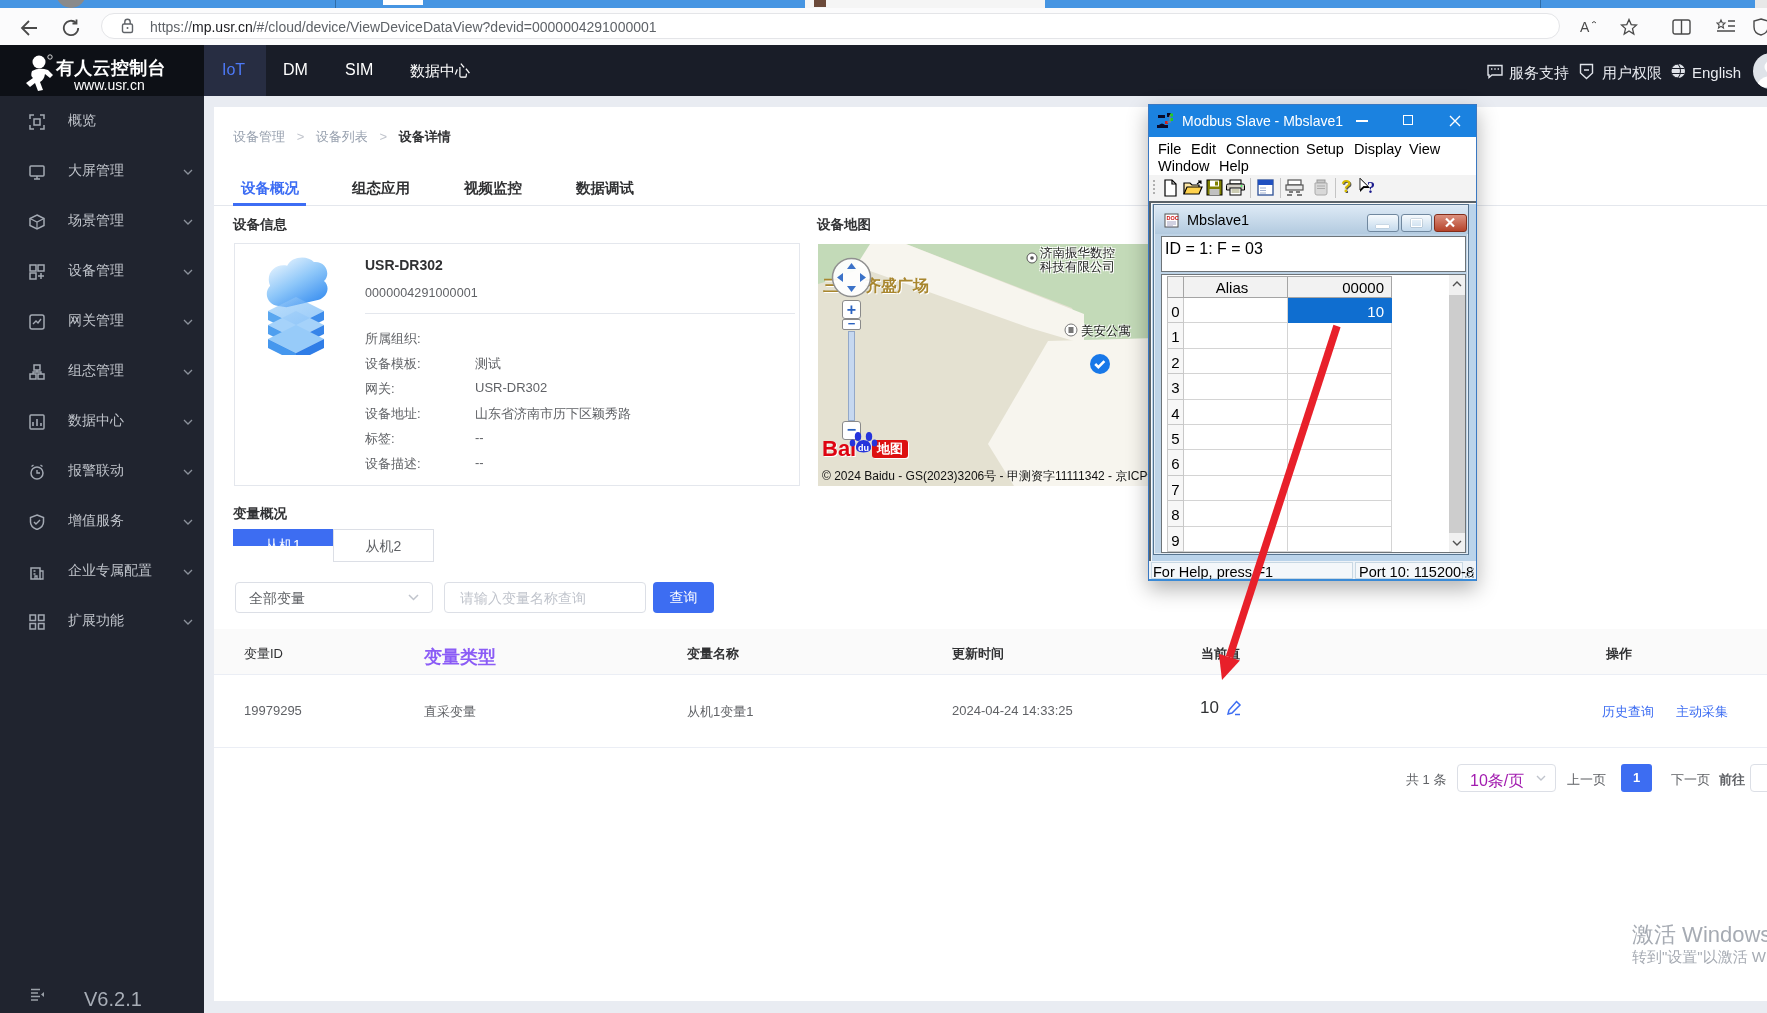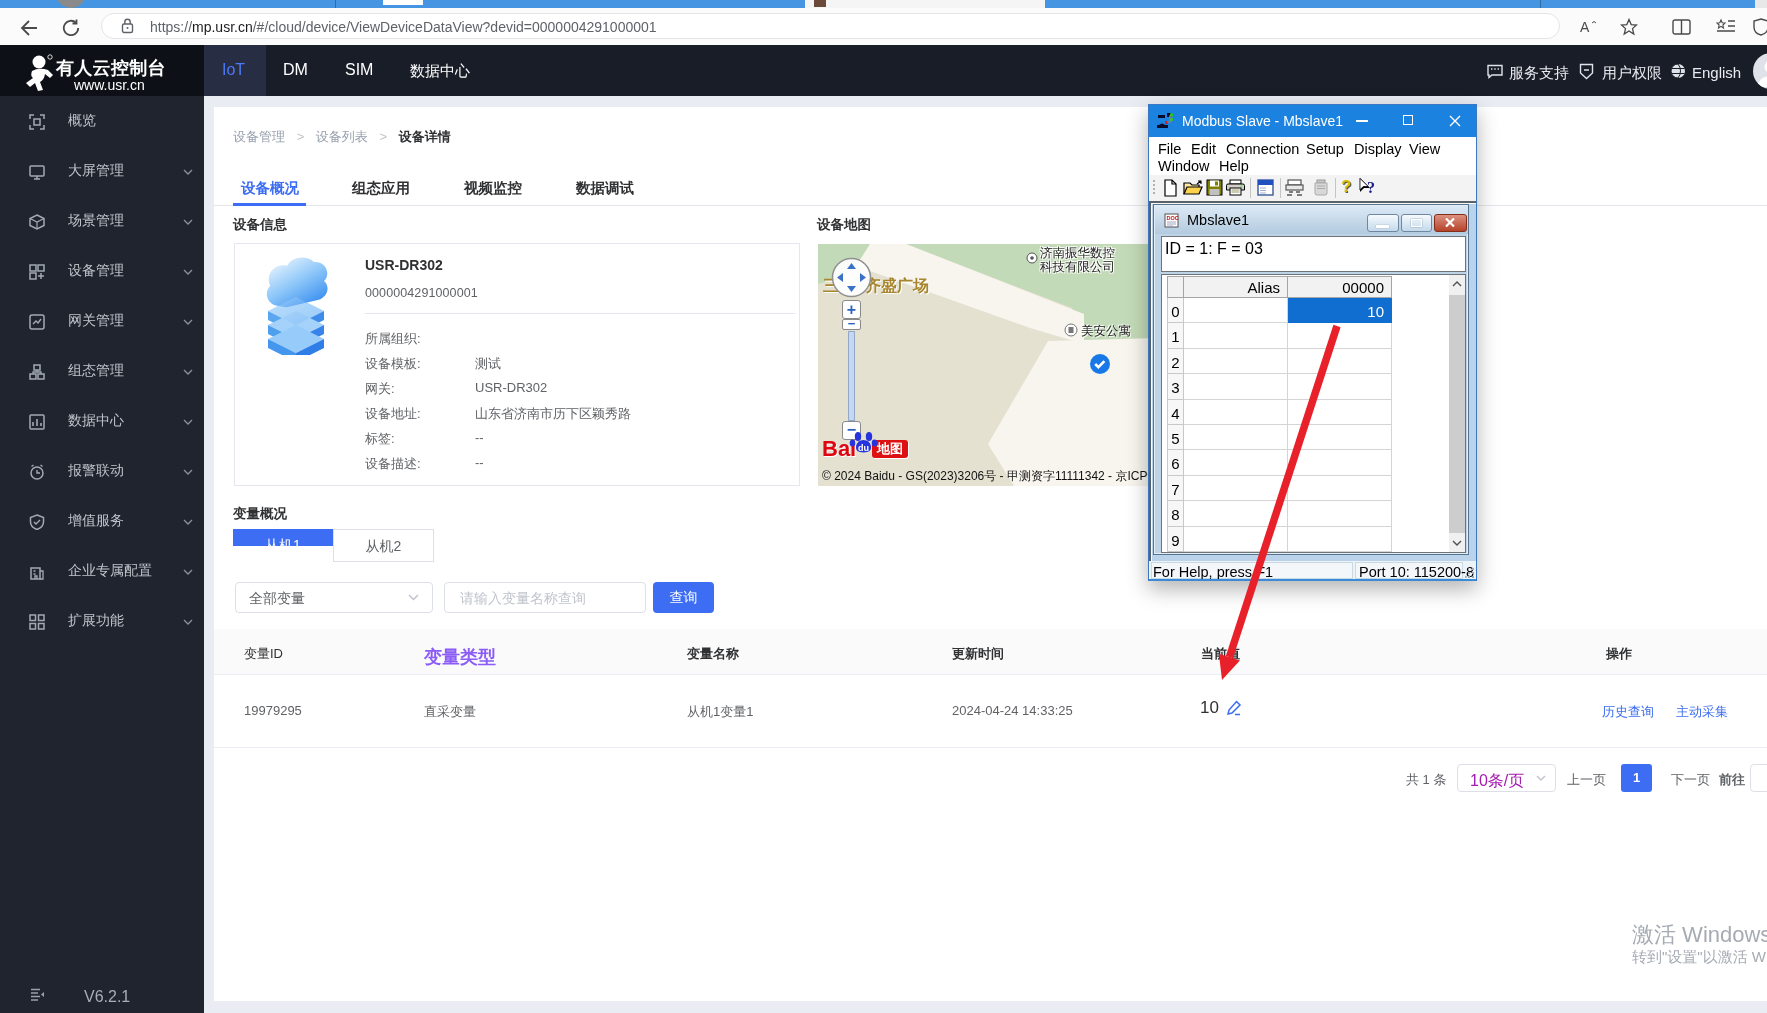--- a/index.html
+++ b/index.html
@@ -181,21 +181,21 @@
     </svg>
     <div class="a ell" style="left:68px;top:612px;font-size:14px;color:#bfc3ca">扩展功能</div>
     <svg class="a" style="left:183px;top:619px" width="10" height="6" viewBox="0 0 10 6">
       <path d="M1 1 L5 5 9 1" stroke="#8b919b" stroke-width="1.3" fill="none"></path>
     </svg>
   </div>
 <svg class="a" style="left:30px;top:988px" width="15" height="13" viewBox="0 0 15 13">
     <path d="M1 1.5 h9 M1 5 h7 M1 8.5 h9 M1 12 h7" stroke="#9aa0a8" stroke-width="1.4"></path>
     <path d="M14 4 v5 l-3 -2.5 Z" fill="#9aa0a8"></path>
   </svg>
-<div class="a ell" style="left:84px;top:988px;font-size:16px;color:#a7adb6">V6.2.1</div>
+<div class="a ell" style="left:84px;top:988px;font-size:20px;color:#a7adb6">V6.2.1</div>
 
 <div class="a" style="left:204px;top:96px;width:1563px;height:917px;background:#e9ecf2"></div>
 <div class="a" style="left:214px;top:107px;width:1553px;height:894px;background:#fff"></div>
 
 <div class="a ell" style="left:233px;top:128px;font-size:13px;color:#97a0ae">设备管理 <span style="color:#c0c4cc;padding:0 8px">&gt;</span> 设备列表 <span style="color:#c0c4cc;padding:0 8px">&gt;</span> <span style="color:#303133;font-weight:bold">设备详情</span></div>
 
 <div class="a ell" style="left:241px;top:179px;font-size:14.5px;font-weight:bold;color:#3d6df4">设备概况</div>
 <div class="a ell" style="left:352px;top:179px;font-size:14.5px;font-weight:bold;color:#303133">组态应用</div>
 <div class="a ell" style="left:464px;top:179px;font-size:14.5px;font-weight:bold;color:#303133">视频监控</div>
 <div class="a ell" style="left:576px;top:179px;font-size:14.5px;font-weight:bold;color:#303133">数据调试</div>
@@ -451,21 +451,21 @@
       </svg>
 
     <div class="a" style="left:7px;top:31px;width:305px;height:36px;background:#fff;border:1px solid #6e7478"></div>
     <div class="a ell" style="left:11px;top:35px;font-size:16px;color:#000">ID = 1: F = 03</div>
 
     <div class="a" style="left:7px;top:69px;width:305px;height:279px;background:#fff;border:1px solid #6e7478" id="grid">
       <div id="gridcells">
           <div class="a" style="left:5px;top:1px;width:17px;height:22px;background:#f2f2f2;border:1px solid #a5a5a5"></div>
           <div class="a" style="left:22px;top:1px;width:104px;height:22px;background:#f2f2f2;border:1px solid #a5a5a5;border-left:none"></div>
           <div class="a" style="left:126px;top:1px;width:104px;height:22px;background:#f2f2f2;border:1px solid #a5a5a5;border-left:none"></div>
-          <div class="a ell" style="left:22px;top:4px;width:96px;text-align:right;font-size:15px;color:#000">Alias</div>
+          <div class="a ell" style="left:22px;top:4px;width:96px;text-align:center;font-size:15px;color:#000">Alias</div>
           <div class="a ell" style="left:126px;top:4px;width:96px;text-align:right;font-size:15px;color:#000">00000</div>
           <div class="a" style="left:5px;top:23px;width:17px;height:25.4px;background:#f7f7f7;border:1px solid #c8c8c8;border-top:none"></div>
           <div class="a" style="left:22px;top:23px;width:104px;height:25.4px;border:1px solid #d4d4d4;border-top:none;border-left:none"></div>
           <div class="a" style="left:126px;top:23px;width:104px;height:25.4px;border:1px solid #d4d4d4;border-top:none;border-left:none"></div>
           <div class="a ell" style="left:5px;top:28px;width:17px;text-align:center;font-size:15px;color:#000">0</div>
           <div class="a" style="left:5px;top:48.4px;width:17px;height:25.4px;background:#f7f7f7;border:1px solid #c8c8c8;border-top:none"></div>
           <div class="a" style="left:22px;top:48.4px;width:104px;height:25.4px;border:1px solid #d4d4d4;border-top:none;border-left:none"></div>
           <div class="a" style="left:126px;top:48.4px;width:104px;height:25.4px;border:1px solid #d4d4d4;border-top:none;border-left:none"></div>
           <div class="a ell" style="left:5px;top:53.4px;width:17px;text-align:center;font-size:15px;color:#000">1</div>
           <div class="a" style="left:5px;top:73.8px;width:17px;height:25.4px;background:#f7f7f7;border:1px solid #c8c8c8;border-top:none"></div>

